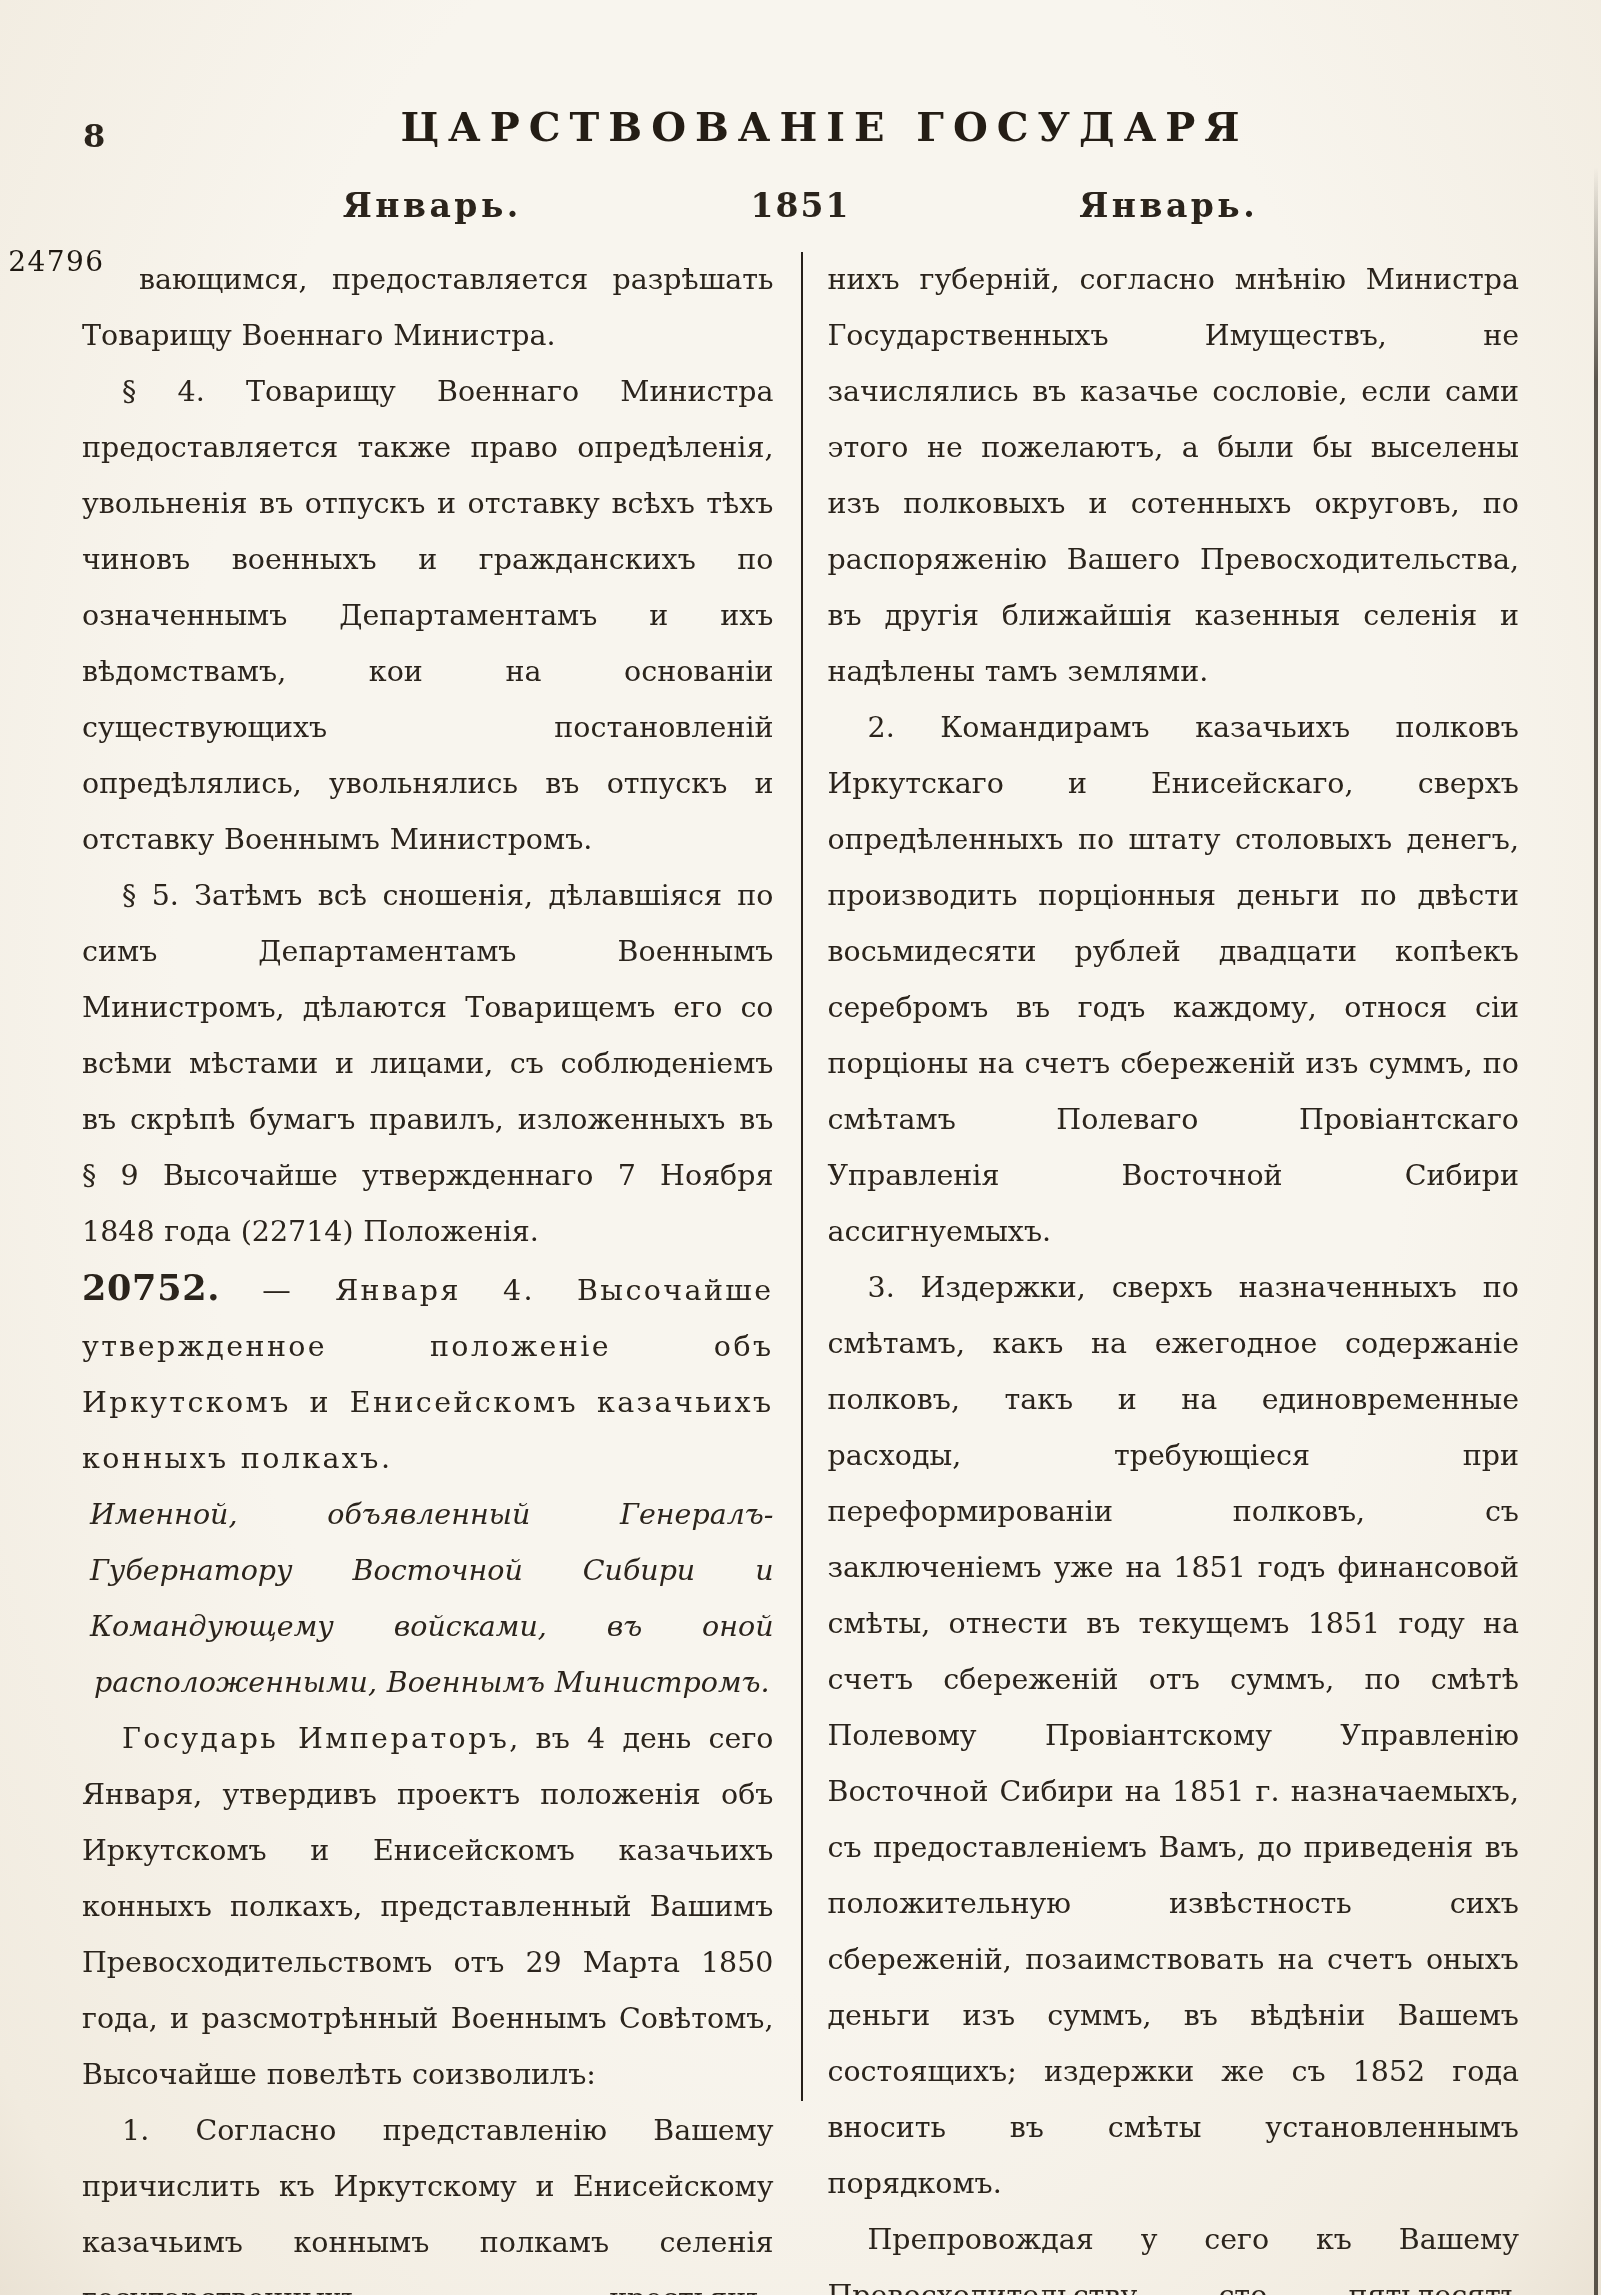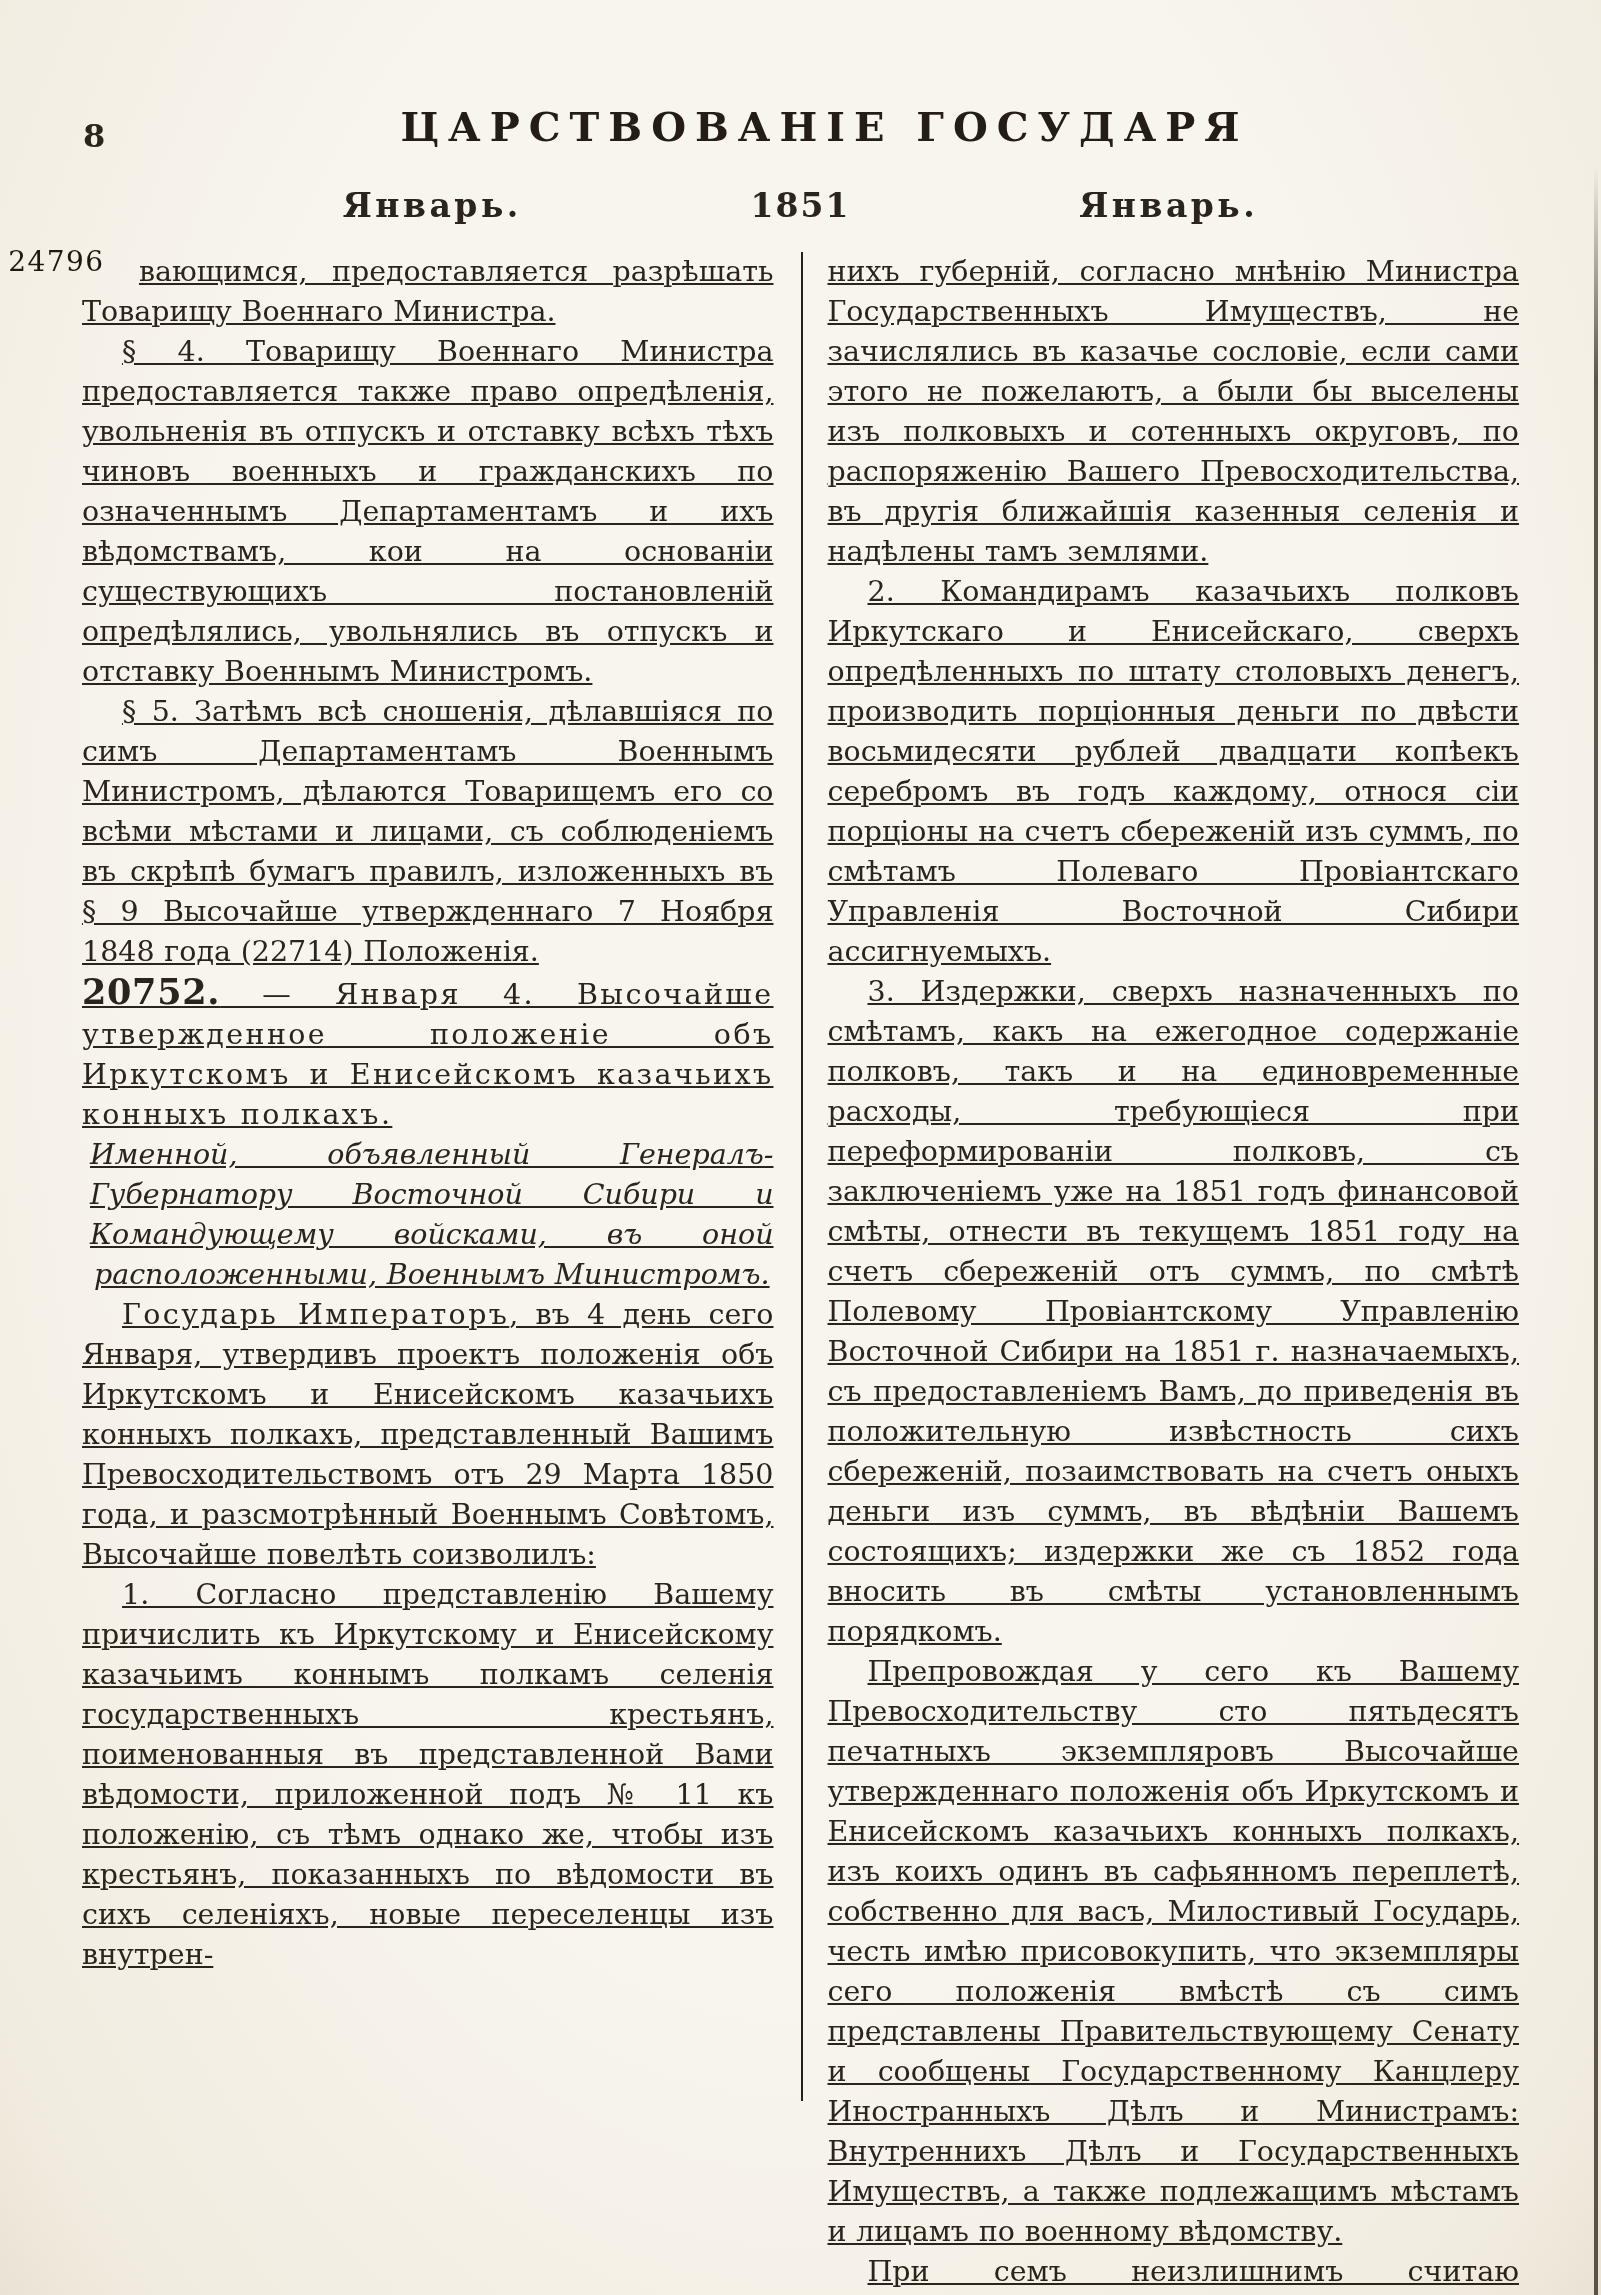--- a/index.html
+++ b/index.html
@@ -44,24 +44,23 @@
     display:flex; gap:54px;
   }
   .column { flex:1 1 0; min-width:0; }
   .divider {
     position:absolute; left:50%; top:252px;
     width:2.1px; height:1849px;
     background:#26201a;
   }
   .para {
     margin:0; padding:0;
-    font-size:28.5px; line-height:40px;
+    font-size:28.5px; line-height:56px;
     text-align:justify;
     word-spacing:0.7px;
-    text-decoration:underline;
   }
   .para.indent { text-indent:40px; }
   .para.runover { text-indent:57px; }
   .para.last-center { text-align-last:center;margin-left:8px; }
   .sg    { }
   .sg-i  { font-style:italic; }
   .sg-sp { letter-spacing:2.4px; }
   .sg-num{ font-weight:bold; font-size:35px; letter-spacing:0.7px; }
   .scan-edge {
     position:absolute; right:3.5px; top:167px; bottom:0; width:3.5px;

